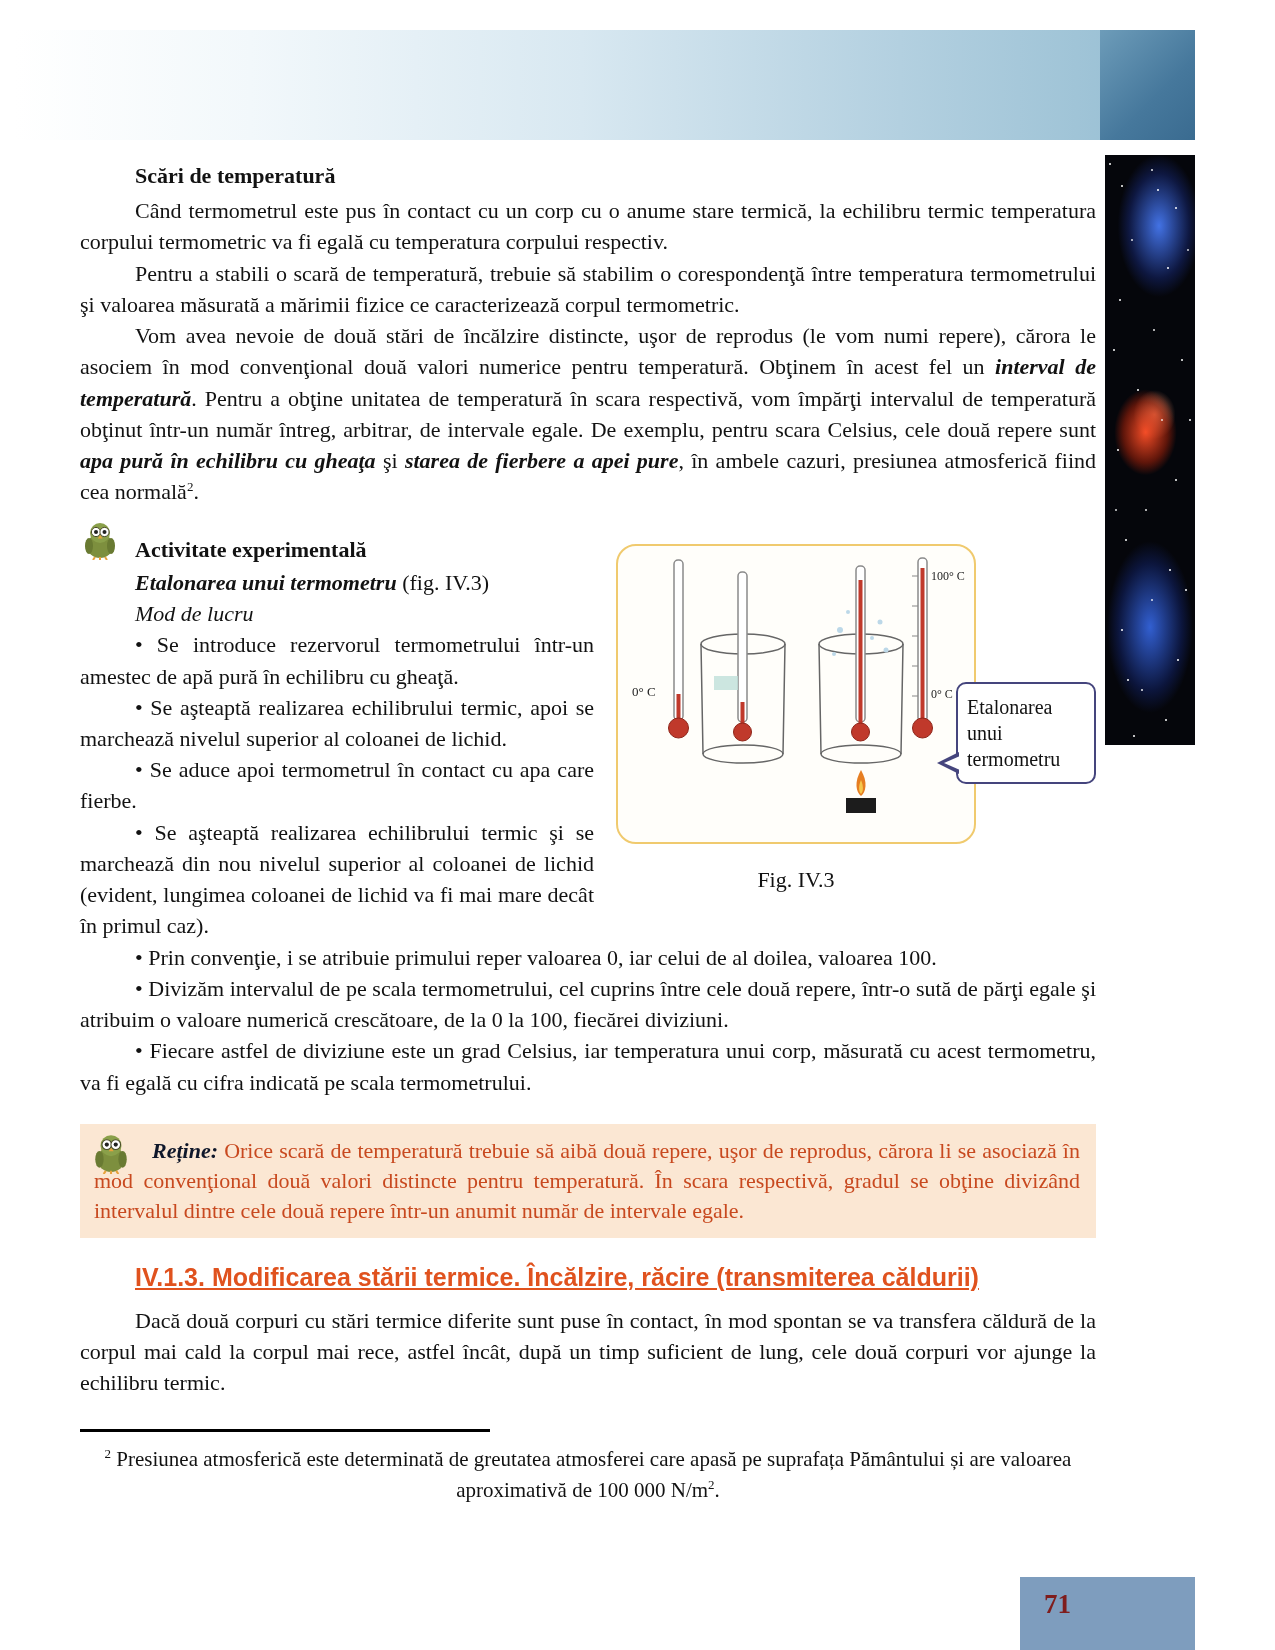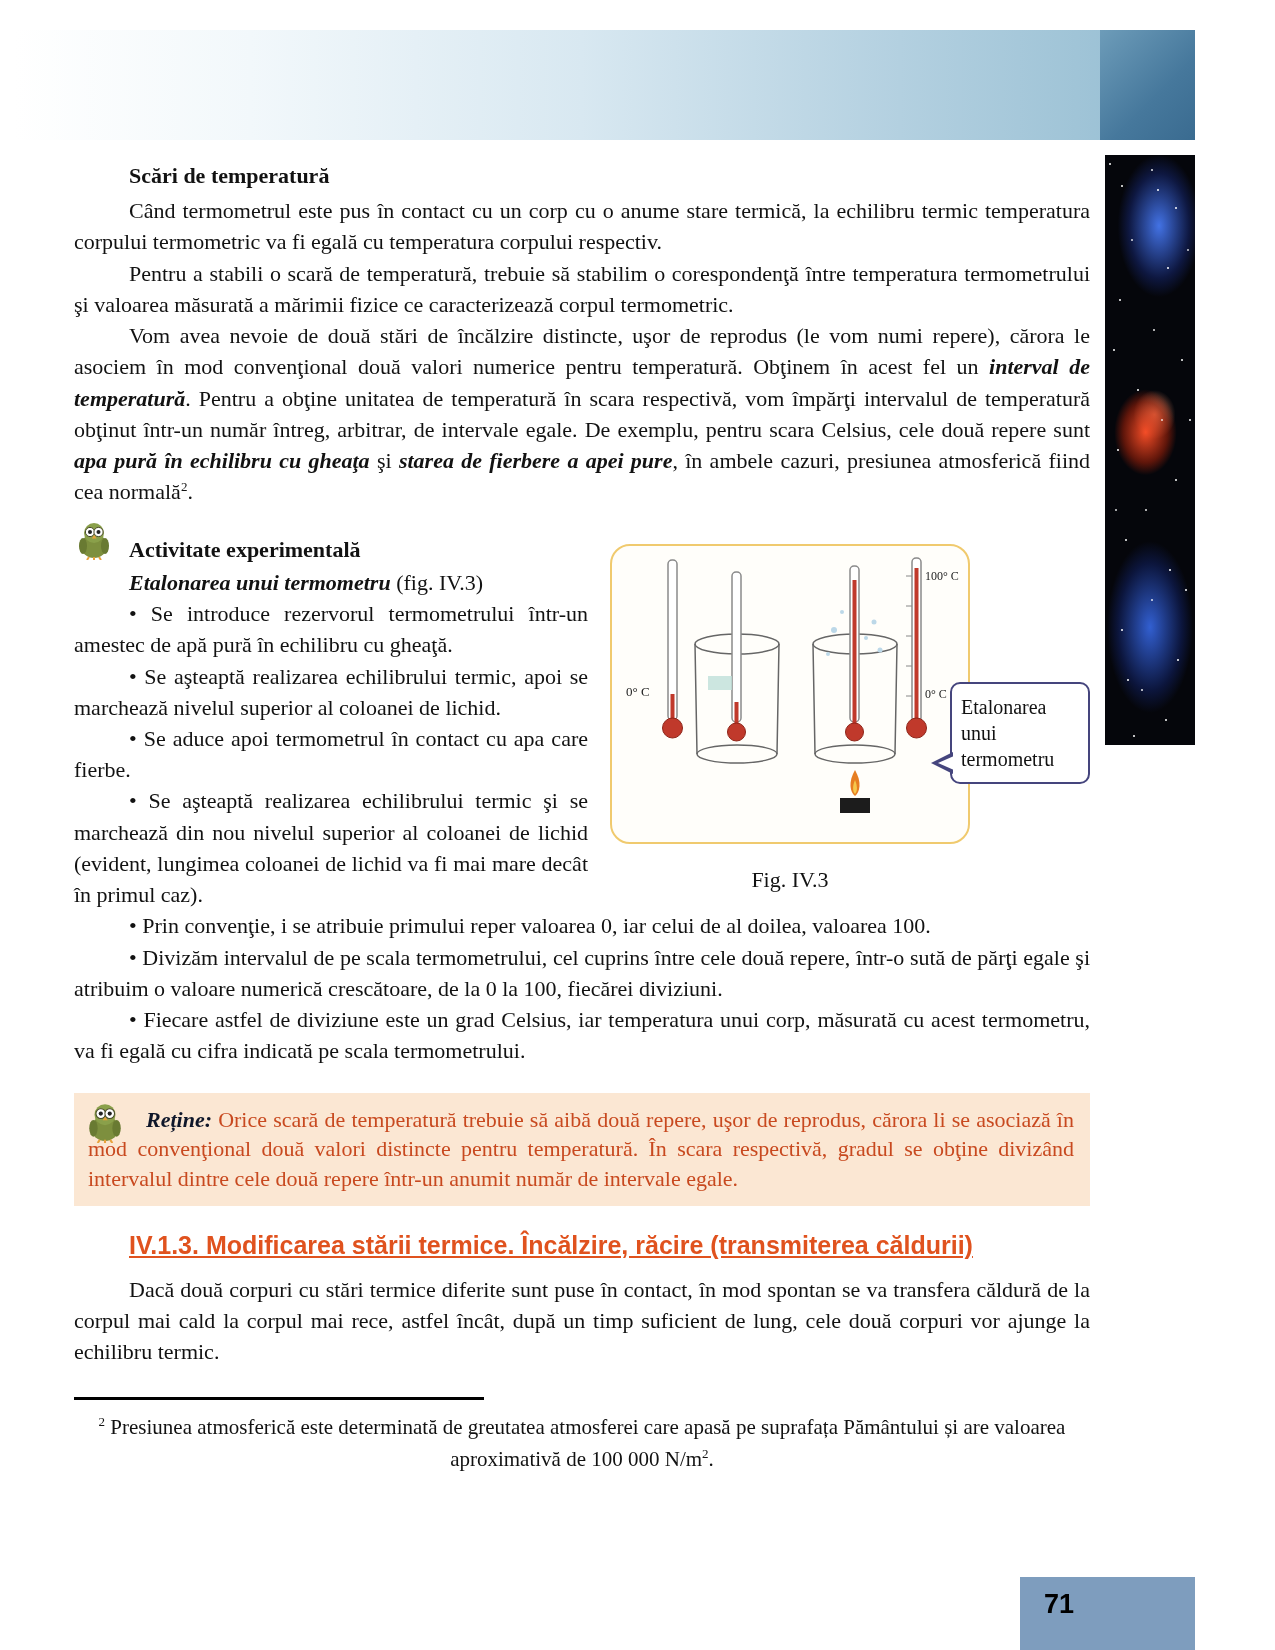--- a/index.html
+++ b/index.html
@@ -35,21 +35,21 @@
       44px 166px 0 rgba(255,255,255,.9), 72px 196px 0 #fff, 28px 226px 0 #fff,
       52px 256px 0 rgba(255,255,255,.8), 8px 286px 0 #fff, 66px 316px 0 #fff,
       36px 346px 0 rgba(255,255,255,.9), 16px 376px 0 #fff, 60px 406px 0 #fff,
       42px 436px 0 rgba(255,255,255,.85), 12px 466px 0 #fff, 68px 496px 0 #fff,
       32px 526px 0 rgba(255,255,255,.9), 56px 556px 0 #fff, 24px 572px 0 #fff,
       78px 86px 0 rgba(255,255,255,.8), 4px 186px 0 #fff, 80px 256px 0 #fff,
       6px 346px 0 rgba(255,255,255,.85), 76px 426px 0 #fff, 48px 26px 0 #fff, 18px 516px 0 #fff;
   }
 
   .content {
-    position:absolute; left:74px; top:160px; width:1016px;
+    position:absolute; left:80px; top:160px; width:1016px;
     font-size:22px; line-height:1.42; text-align:justify;
   }
   .heading-bold { margin:0 0 4px 0; font-size:22px; font-weight:bold; text-indent:55px; text-align:left; }
   .para { margin:0; text-indent:55px; }
 
   .sup { vertical-align:super; font-size:13px; line-height:0; }
 
   
   .activity { margin-top:26px; }
   .activity-head { position:relative; margin:0 0 2px 0; padding-left:55px; font-weight:bold; text-align:left; }
@@ -102,21 +102,21 @@
   .foot-rule { width:410px; height:0; border-top:3px solid #000; margin:30px 0 12px 0; }
   .footnote { margin:0; font-size:21px; line-height:1.5; text-align:center; }
 
   
   .pagenum-box {
     position:absolute; left:1020px; top:1577px; width:175px; height:73px;
     background:#7e9dbe;
   }
   .pagenum-box span {
     display:inline-block; padding:12px 0 0 24px; font-size:27px; font-weight:bold;
-    color:#000000; font-family:Liberation Sans, sans-serif;
+    color:#7f1d1d; font-family:Liberation Serif, serif;
   }
 
   svg text { font-family:"Liberation Serif", serif; }
 </style>
 </head>
 <body>
 
 <div class="page">
 
   <div class="top-band">
@@ -195,20 +195,21 @@
             <circle cx="16" cy="12" r="2" fill="#222222"></circle>
             <circle cx="24.5" cy="12" r="2" fill="#222222"></circle>
             <polygon points="20.2,15 17.8,18.4 22.6,18.4" fill="#e8a23c"></polygon>
             <path d="M15,37 l-2,3 M20,37 l0,3 M25,37 l2,3" stroke="#e8a23c" stroke-width="2"></path>
           </svg>
         </span>
         <span>Activitate experimentală</span>
       </p>
 
       <p class="subhead"><b><i>Etalonarea unui termometru</i></b><span> (fig. IV.3)</span></p>
+      <p class="mode"><i>Mod de lucru</i></p>
 
       <p class="bullet">• Se introduce rezervorul termometrului într-un amestec de apă pură în echilibru cu gheaţă.</p>
       <p class="bullet">• Se aşteaptă realizarea echilibrului termic, apoi se marchează nivelul superior al coloanei de lichid.</p>
       <p class="bullet">• Se aduce apoi termometrul în contact cu apa care fierbe.</p>
       <p class="bullet">• Se aşteaptă realizarea echilibrului termic şi se marchează din nou nivelul superior al coloanei de lichid (evident, lungimea coloanei de lichid va fi mai mare decât în primul caz).</p>
       <p class="bullet clear-right">• Prin convenţie, i se atribuie primului reper valoarea 0, iar celui de al doilea, valoarea 100.</p>
       <p class="bullet">• Divizăm intervalul de pe scala termometrului, cel cuprins între cele două repere, într-o sută de părţi egale şi atribuim o valoare numerică crescătoare, de la 0 la 100, fiecărei diviziuni.</p>
       <p class="bullet">• Fiecare astfel de diviziune este un grad Celsius, iar temperatura unui corp, măsurată cu acest termometru, va fi egală cu cifra indicată pe scala termometrului.</p>
     </div>
 

